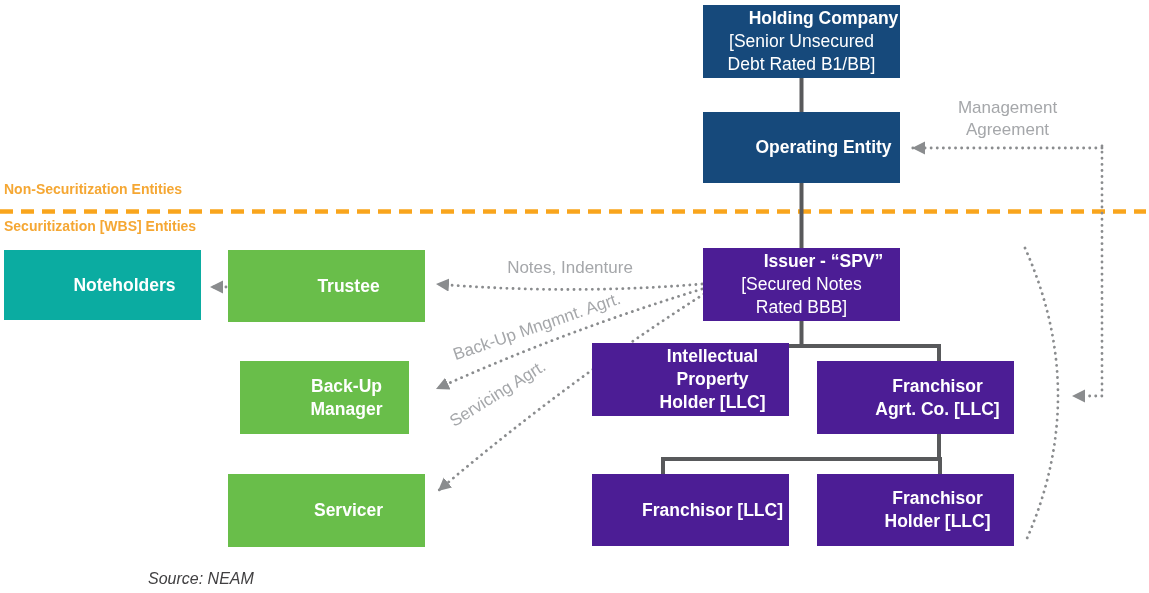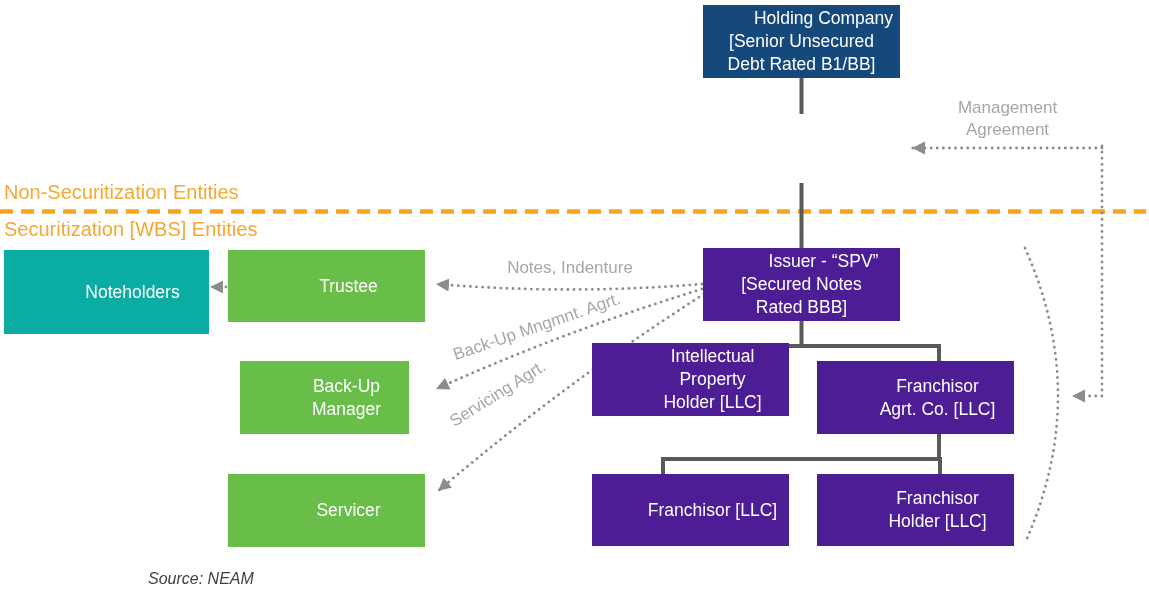--- a/index.html
+++ b/index.html
@@ -2,42 +2,42 @@
 <html><head>
 <meta charset="utf-8">
 <style>
   html,body{margin:0;padding:0;background:#fff;}
   body{font-family:"Liberation Sans", sans-serif;}
   .stage{position:relative;width:1149px;height:593px;background:#fff;overflow:hidden;}
   svg.wires{position:absolute;left:0;top:0;width:1149px;height:593px;}
 
   .node{position:absolute;display:flex;flex-direction:column;align-items:center;justify-content:center;
         text-align:center;color:#ffffff;line-height:23px;font-size:17.5px;}
-  .node .t{font-weight:400;margin-left:44px;}
+  .node .t{font-weight:700;margin-left:44px;}
   .node .s{font-weight:400;}
   .node .ln{display:block;}
 
   .dark {background:#16497B;}
   .blue {background:#4c1d95;}
   .teal {background:#0BACA1;}
   .green{background:#69BE4A;justify-content:center;}
 
   #n-holding   {left:703px;top:5px;  width:197px;height:73px;}
   #n-operating {left:703px;top:112px;width:197px;height:71px;}
   #n-issuer    {left:703px;top:248px;width:197px;height:73px;}
-  #n-noteholders{left:4px; top:250px;width:197px;height:84px;padding-left:8px;}
+  #n-noteholders{left:4px; top:250px;width:197px;height:70px;}
   #n-trustee   {left:228px;top:250px;width:197px;height:72px;}
   #n-backup    {left:240px;top:361px;width:169px;height:73px;}
   #n-servicer  {left:228px;top:474px;width:197px;height:73px;}
   #n-ipholder  {left:592px;top:343px;width:197px;height:73px;}
   #n-holdco    {left:817px;top:361px;width:197px;height:73px;}
   #n-franchisor{left:592px;top:474px;width:197px;height:72px;}
   #n-frholder  {left:817px;top:474px;width:197px;height:72px;}
 
-  .sec-label{position:absolute;left:4px;color:#F5A733;font-size:20px;font-weight:400;}
+  .sec-label{position:absolute;left:4px;color:#F5A733;font-size:14px;font-weight:700;}
   #lbl-nonsec{top:181px;}
   #lbl-sec   {top:218px;}
 
   .edge-label{position:absolute;color:#A5A7AA;font-size:17px;line-height:22px;text-align:center;}
   #lbl-mgmt    {left:925px;top:97px;width:165px;}
   #lbl-notes   {left:490px;top:257px;width:160px;}
   #lbl-backup  {left:441px;top:316px;width:192px;transform:rotate(-19deg);}
   #lbl-service {left:434px;top:383px;width:128px;transform:rotate(-32deg);}
 
   #src{position:absolute;left:148px;top:570px;font-size:16px;font-style:italic;color:#414042;}
@@ -82,20 +82,25 @@
   <div class="node dark" id="n-holding">
     <div class="t">
         <span class="ln">Holding Company</span>
       </div>
     <div class="s">
       <span class="ln">[Senior Unsecured</span>
       <span class="ln">Debt Rated B1/BB]</span>
     </div>
   </div>
 
+  <div class="node dark" id="n-operating">
+    <div class="t">
+        <span class="ln">Operating Entity</span>
+      </div>
+  </div>
 
   <div class="node blue" id="n-issuer">
     <div class="t">
         <span class="ln">Issuer - “SPV”</span>
       </div>
     <div class="s">
       <span class="ln">[Secured Notes</span>
       <span class="ln">Rated BBB]</span>
     </div>
   </div>

